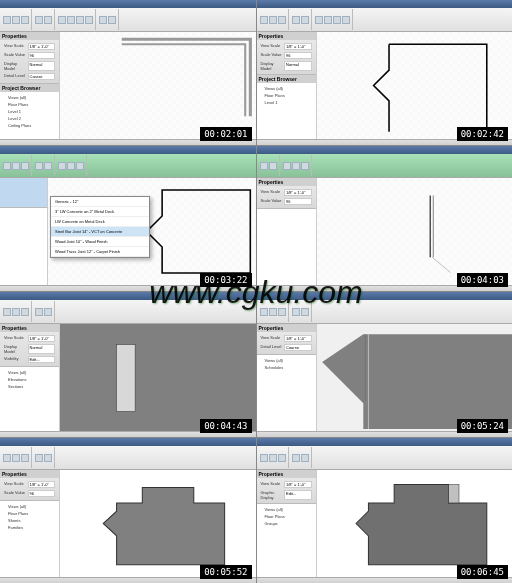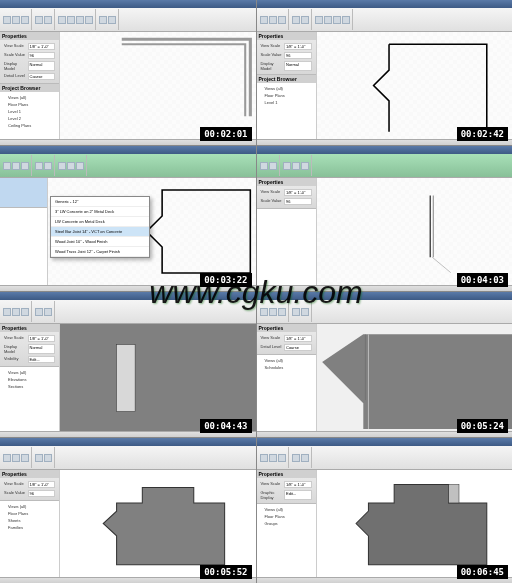--- a/index.html
+++ b/index.html
@@ -15,21 +15,21 @@
 .panel { background: linear-gradient(#e8e8e8, #d8d8d8); padding: 2px; border-bottom: 1px solid #bbb; }
 .panel-header { background: #d0d0d0; padding: 1px 2px; font-weight: bold; font-size: 5px; }
 .panel-row { display: flex; padding: 1px 2px; font-size: 4px; }
 .panel-label { flex: 1; color: #333; }
 .panel-value { flex: 1; background: #fff; border: 1px solid #ccc; padding: 0 1px; }
 .tree { background: #fff; flex: 1; padding: 2px; font-size: 4px; }
 .tree-item { padding: 1px 0 1px 6px; color: #333; }
 .canvas { flex: 1; background: #f8f8f8; position: relative; }
 .canvas-light { background: repeating-conic-gradient(#f9f9f9 0deg 90deg, #fcfcfc 90deg 180deg) 0 0/8px 8px; }
 .canvas-dark { background: #808080; }
-.timestamp { position: absolute; bottom: 4px; right: 4px; background: #000; color: #fff; padding: 2px 4px; font-size: 9px; font-family: monospace; font-weight: bold; }
+.timestamp { position: absolute; bottom: 4px; right: 4px; background: #000; color: #fff; padding: 2px 4px; font-size: 9px; font-family: monospace; font-weight: normal; }
 .watermark { position: absolute; top: 50%; left: 50%; transform: translate(-50%, -50%); color: #000000; font-size: 32px; font-weight: normal; font-style: italic; text-shadow: 1px 1px 2px rgba(0,100,0,0.5); z-index: 100; pointer-events: none; opacity: 0.9; }
 .menu-dropdown { position: absolute; background: #fff; border: 1px solid #888; box-shadow: 2px 2px 4px rgba(0,0,0,0.3); width: 100px; font-size: 4px; }
 .menu-item { padding: 2px 4px; border-bottom: 1px solid #eee; }
 .menu-item.selected { background: #cde4f7; }
 .statusbar { height: 6px; background: linear-gradient(#e0e0e0, #d0d0d0); border-top: 1px solid #aaa; }
 </style>
 </head>
 <body>
 
 <div class="grid">

